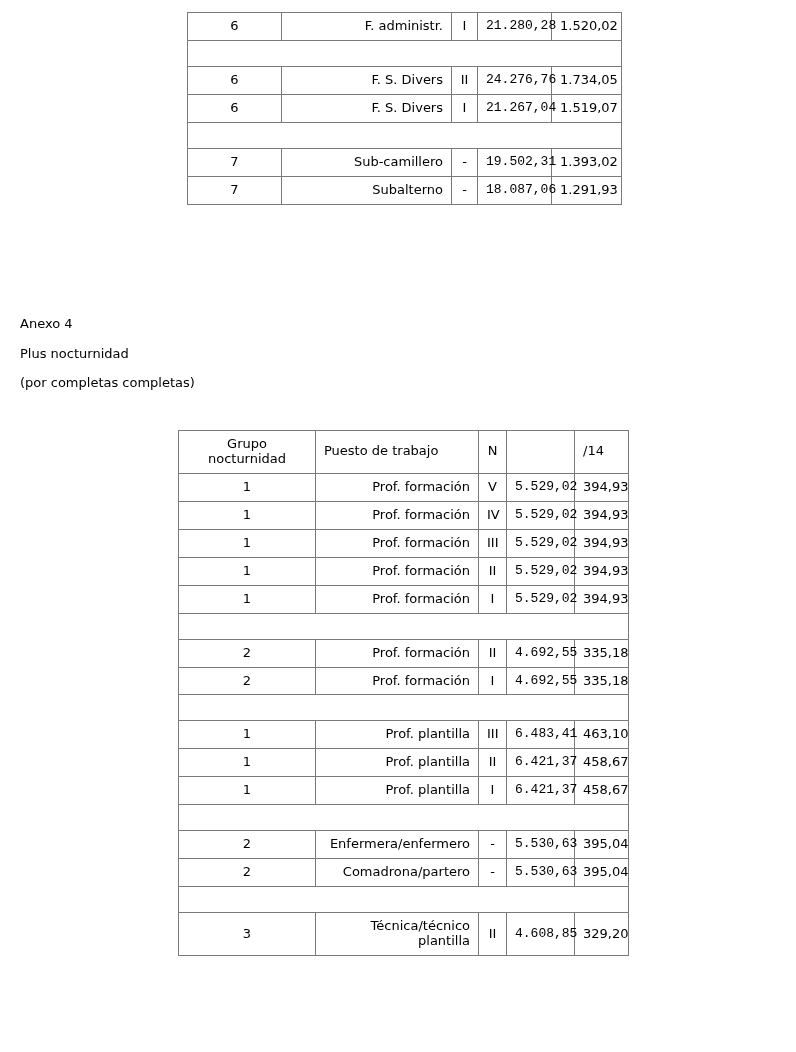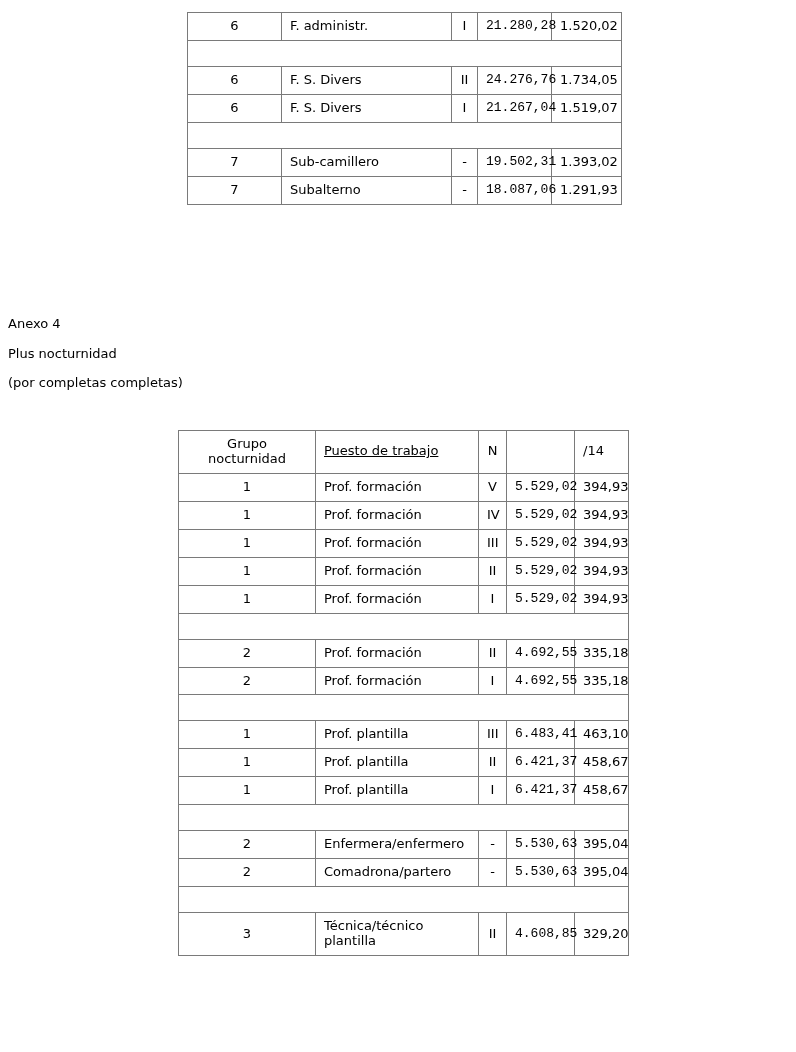--- a/index.html
+++ b/index.html
@@ -33,27 +33,27 @@
     border: 1px solid #7a7a7a;
     padding: 6px 8px;
     font-weight: normal;
     font-size: 13px;
     line-height: 1.15;
     background: #ffffff;
     height: 18px;
     box-sizing: border-box;
   }
   td.c-group { text-align: center; }
-  td.c-job   { text-align: left; }
+  td.c-job   { text-align: right; }
   td.c-level { text-align: center; }
   td.c-amt   { text-align: right; font-family: Liberation Mono, monospace; }
   td.c-div   { text-align: left; }
   th.h-cell  { font-weight: bold; }
   th.h-group { text-align: center; }
-  th.h-job   { text-align: left; text-decoration: underline; }
+  th.h-job   { text-align: left; }
   th.h-level { text-align: center; }
   th.h-amt   { text-align: right; }
   th.h-div   { text-align: left; }
 
   tr.spacer-row td {
     height: 26px;
   }
 
   
   #table-top-wrap {
@@ -67,21 +67,21 @@
   }
   #table-top col.g  { width: 94px; }
   #table-top col.j  { width: 170px; }
   #table-top col.l  { width: 26px; }
   #table-top col.a  { width: 74px; }
   #table-top col.d  { width: 70px; }
 
   
   #anexo-block {
     position: absolute;
-    left: 8px;
+    left: 20px;
     top: 316px;
     width: 500px;
   }
   #anexo-block p {
     margin: 0 0 14px 0;
     font-size: 13px;
     line-height: 1.2;
   }
 
   

